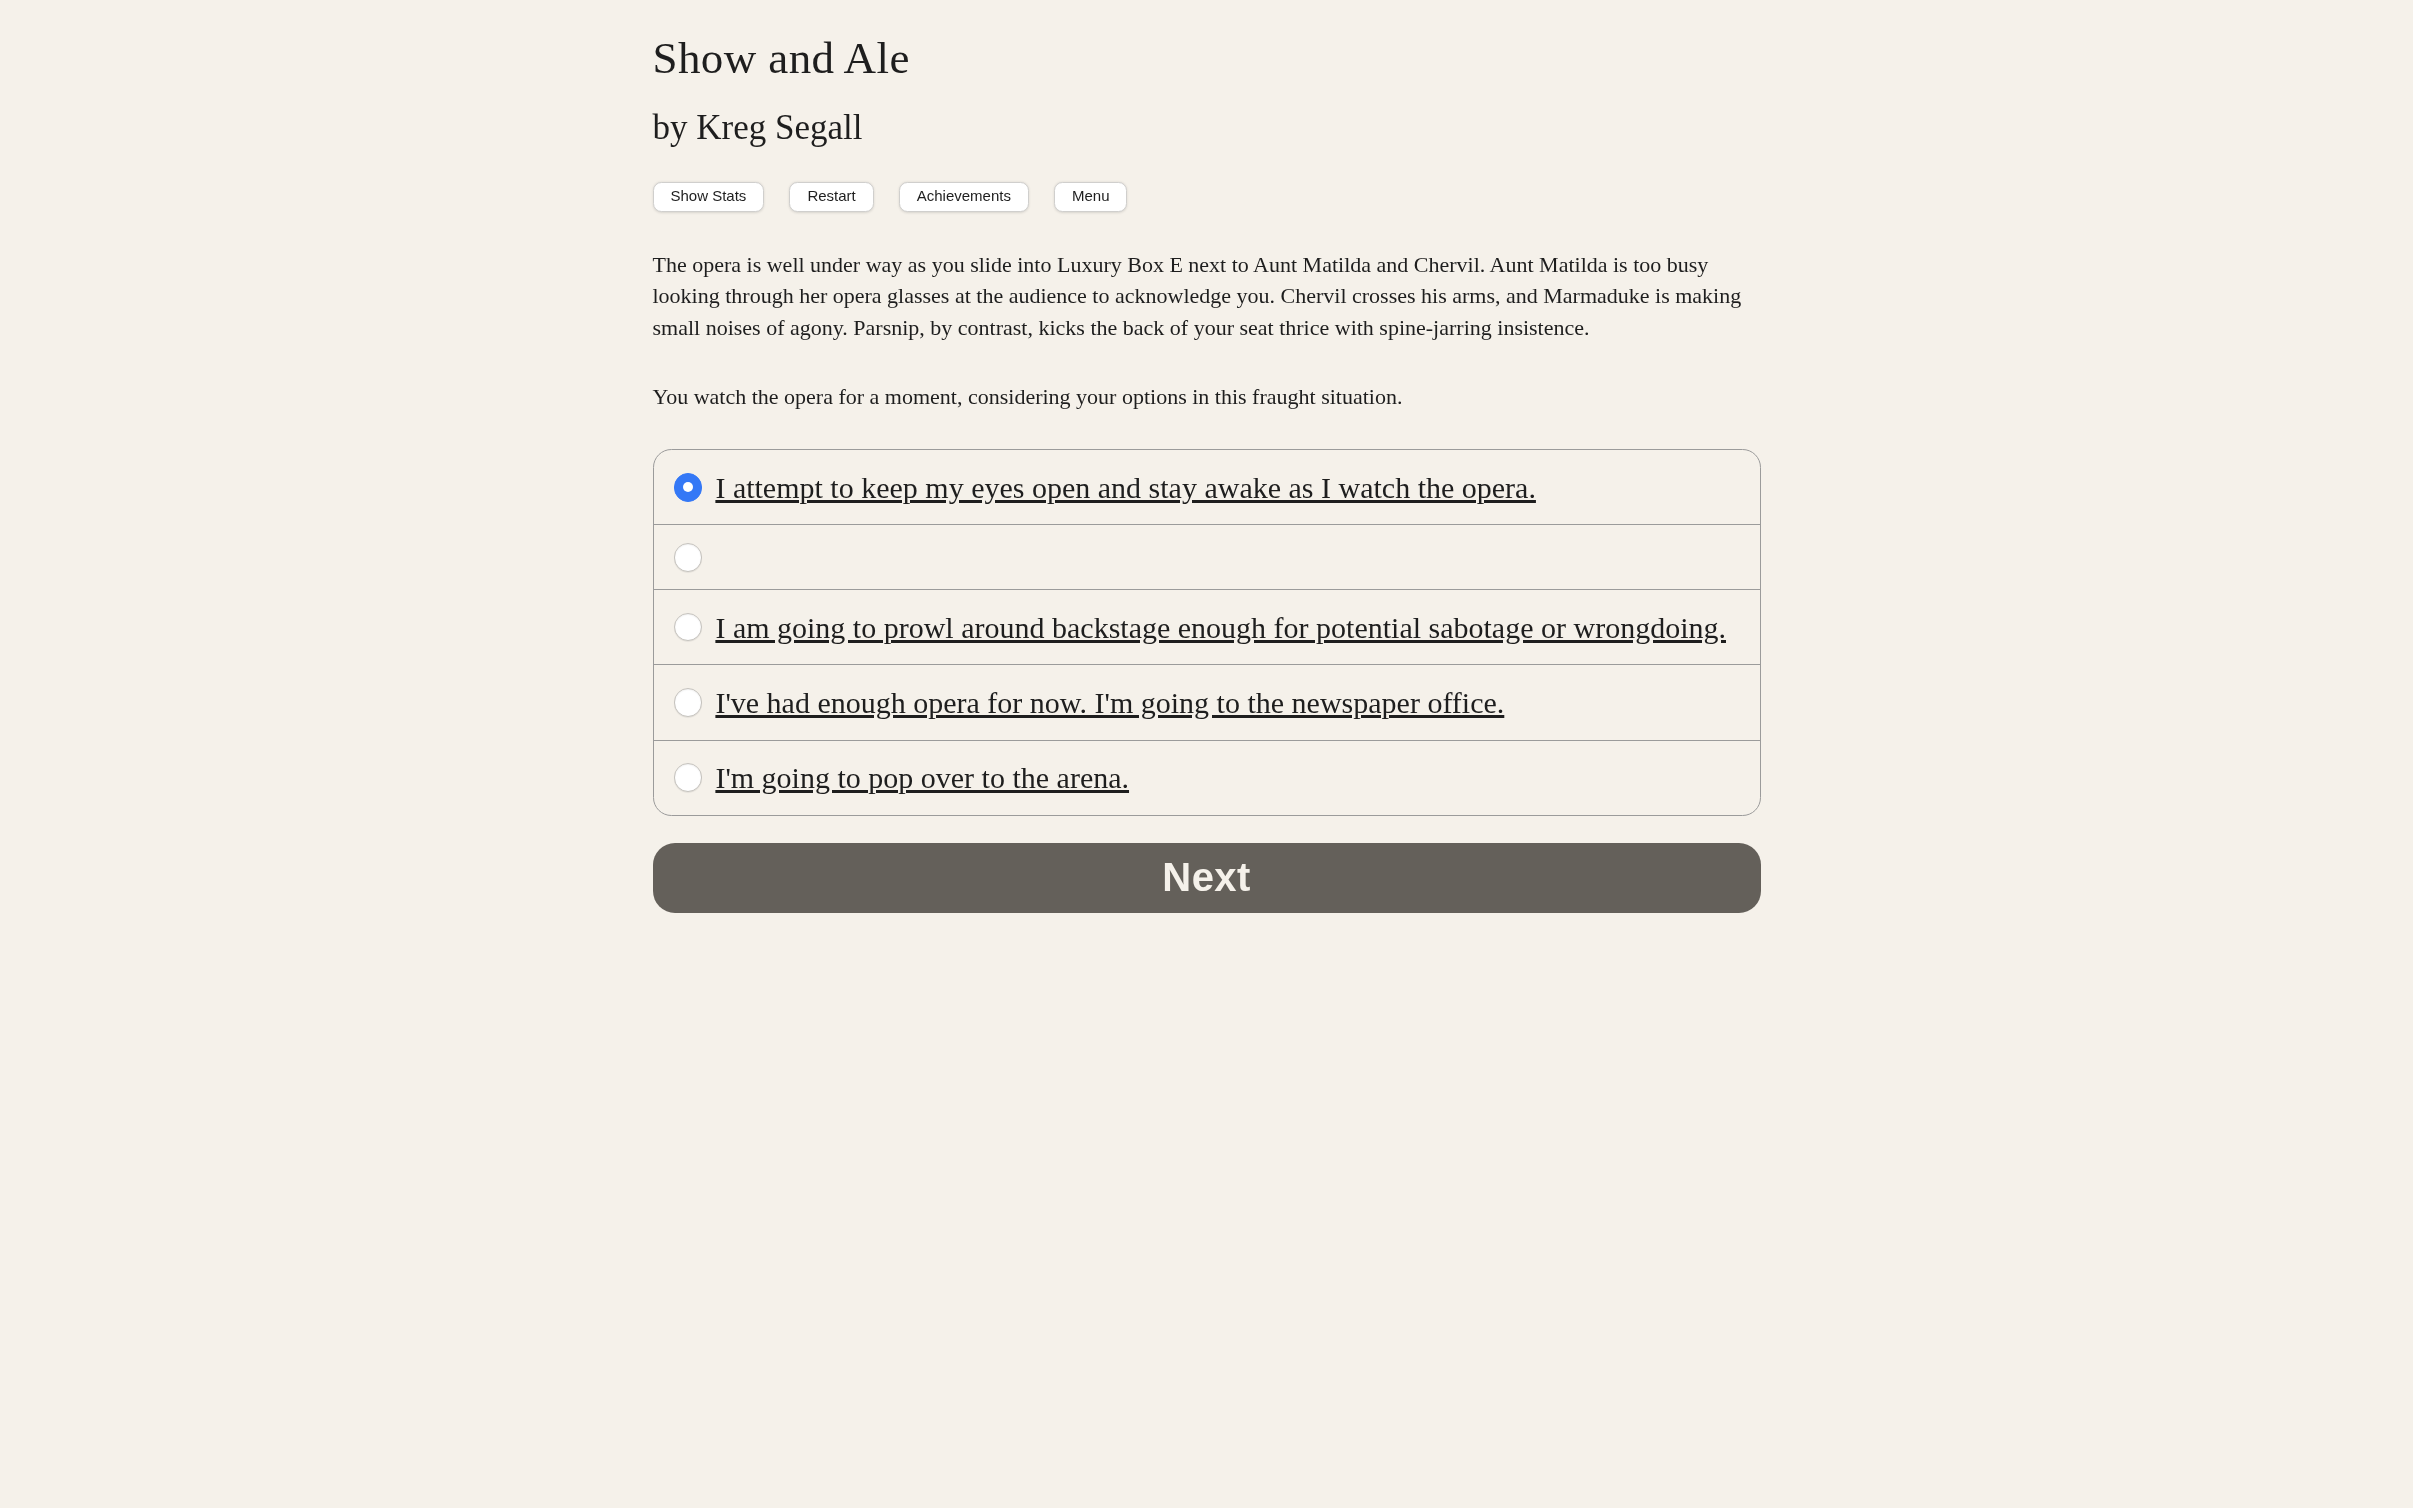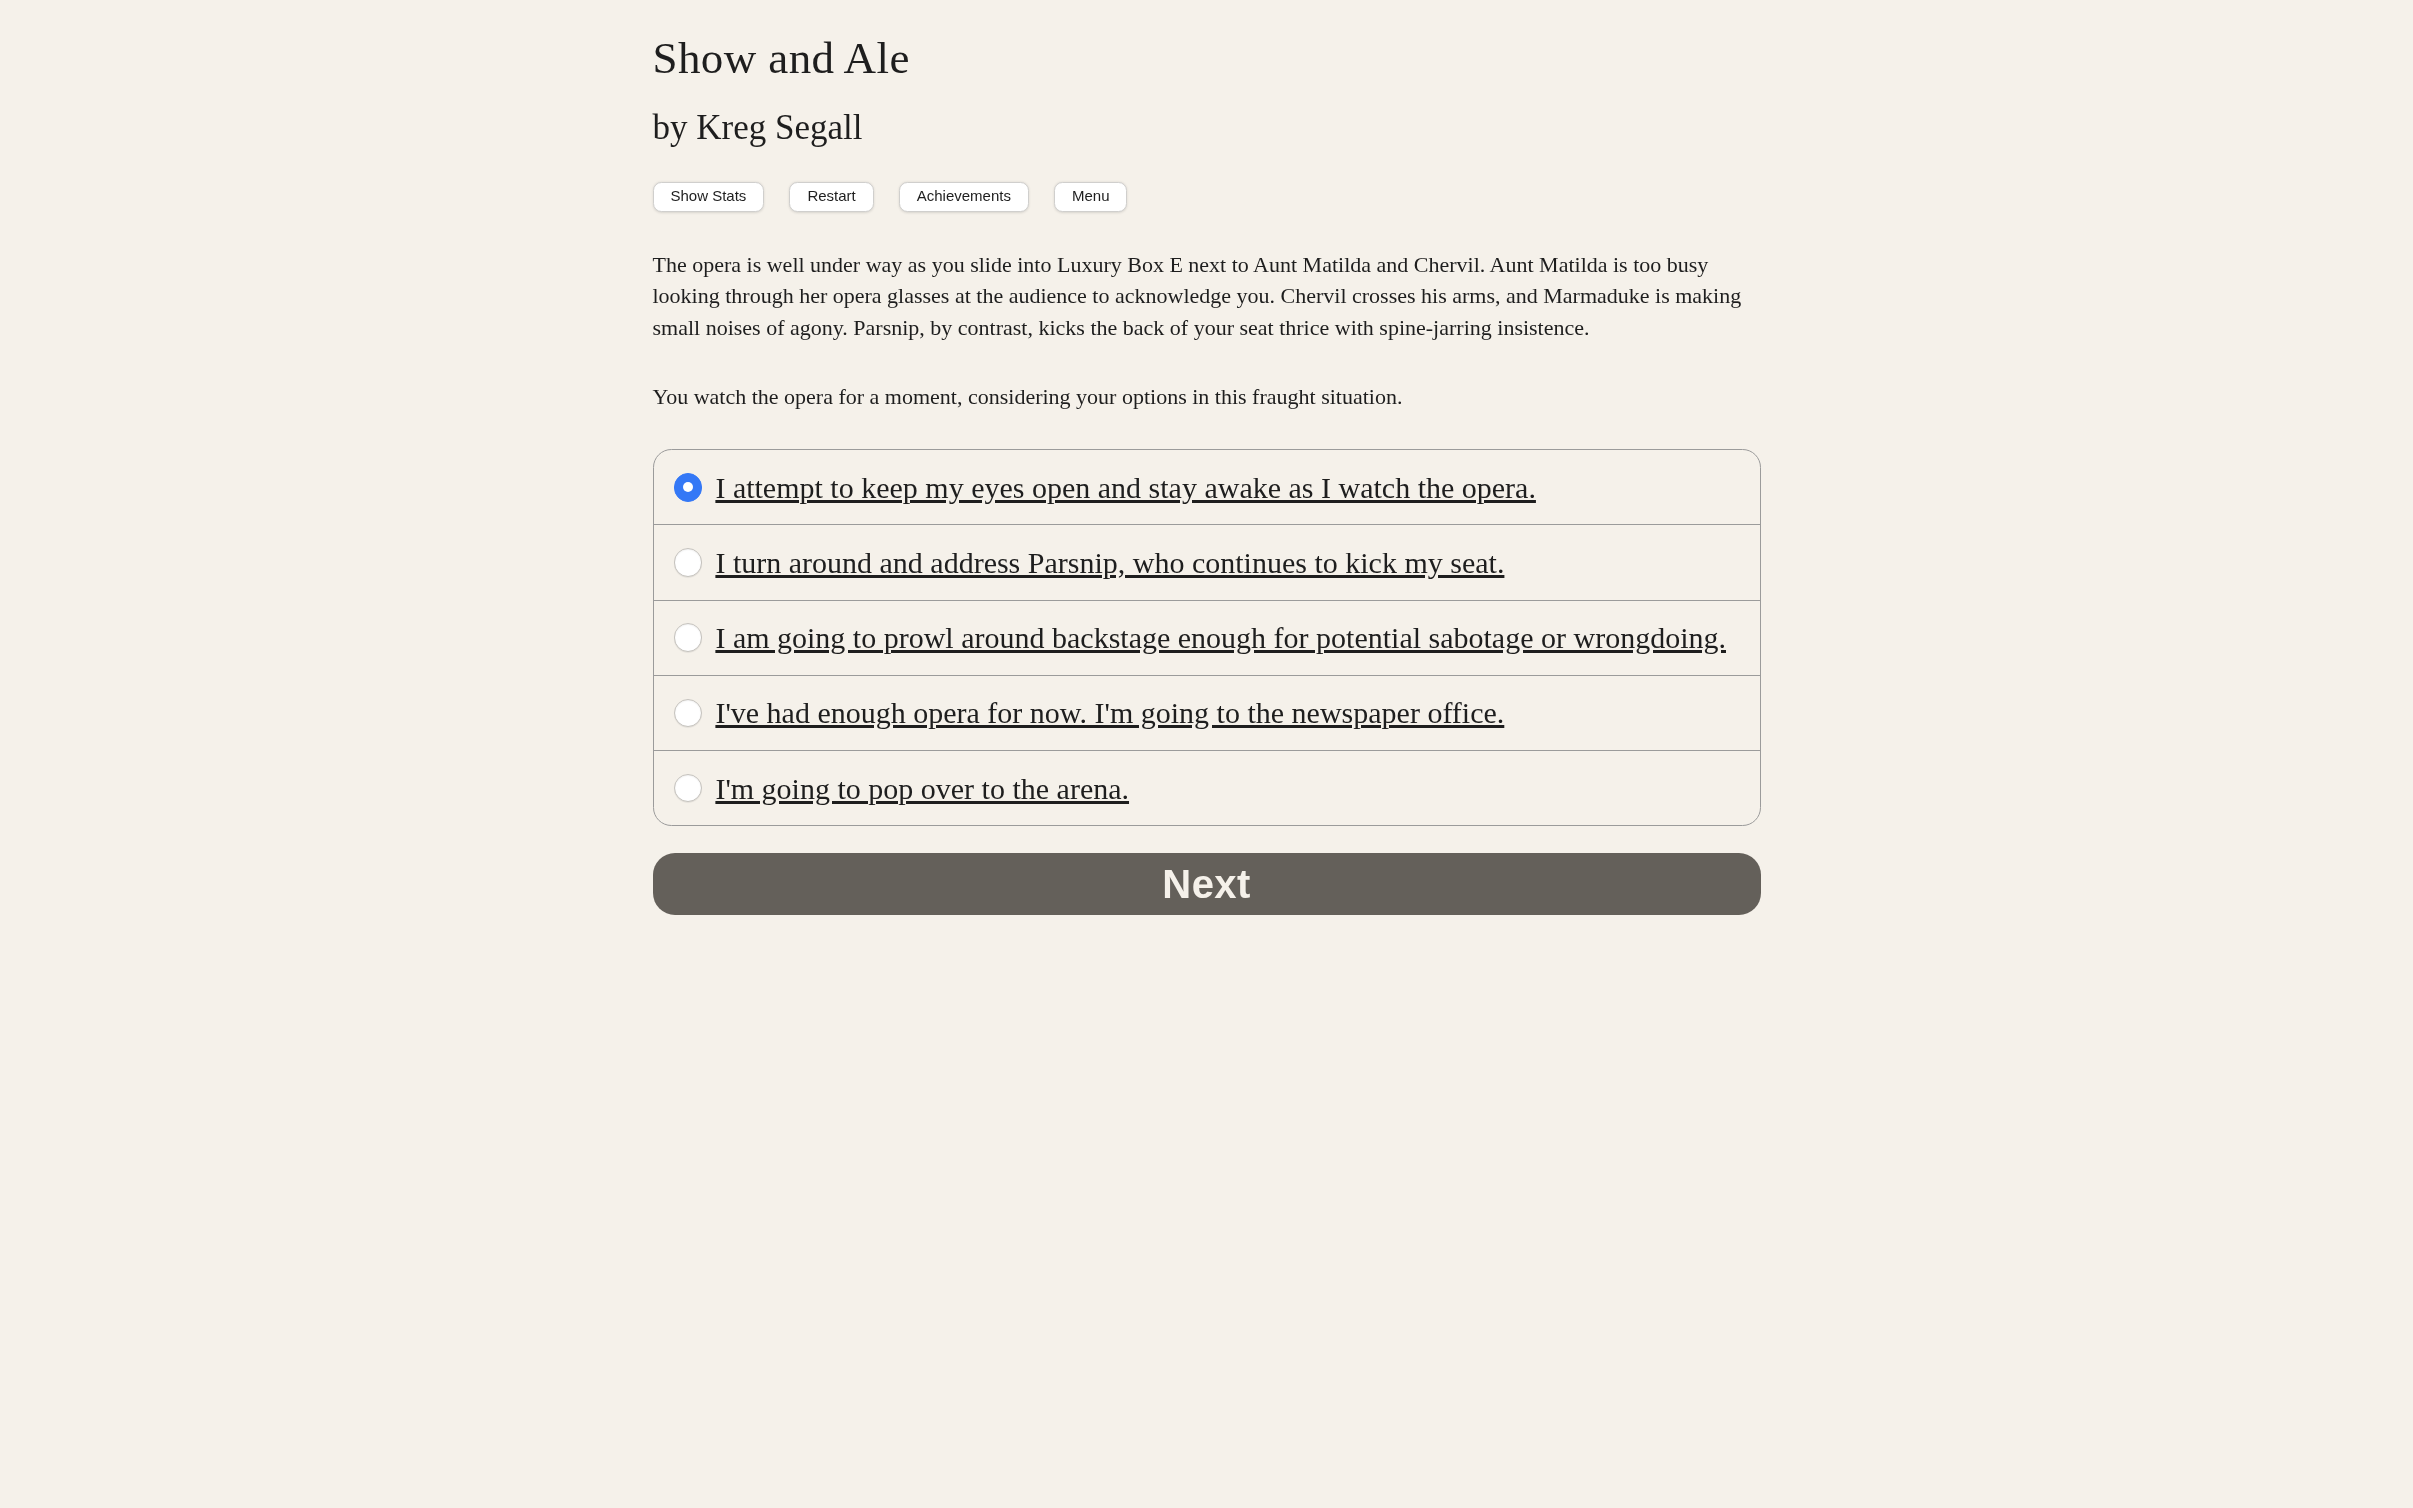--- a/index.html
+++ b/index.html
@@ -104,21 +104,21 @@
     transform: translate(-50%, -50%);
   }
   .choice-label {
     font-size: 30px;
     line-height: 1.3;
   }
   .next-button {
     display: block;
     width: 100%;
     margin-top: 27px;
-    height: 62px;
+    height: 70px;
     background: var(--next-bg);
     color: var(--next-text);
     border: none;
     border-radius: 22px;
     font-family: "Liberation Sans", sans-serif;
     font-size: 40px;
     font-weight: bold;
     letter-spacing: 0.4px;
     cursor: pointer;
   }
@@ -143,21 +143,20 @@
 
   <p class="para">You watch the opera for a moment, considering your options in this fraught situation.</p>
 
   <div class="choices">
     <div class="choice">
       <span class="radio selected"></span>
       <span class="choice-label">I attempt to keep my eyes open and stay awake as I watch the opera.</span>
     </div>
     <div class="choice">
       <span class="radio"></span>
-      <span class="choice-label">I turn around and address Parsnip, who continues to kick my seat.</span>
     </div>
     <div class="choice">
       <span class="radio"></span>
       <span class="choice-label">I am going to prowl around backstage enough for potential sabotage or wrongdoing.</span>
     </div>
     <div class="choice">
       <span class="radio"></span>
       <span class="choice-label">I've had enough opera for now. I'm going to the newspaper office.</span>
     </div>
     <div class="choice">

